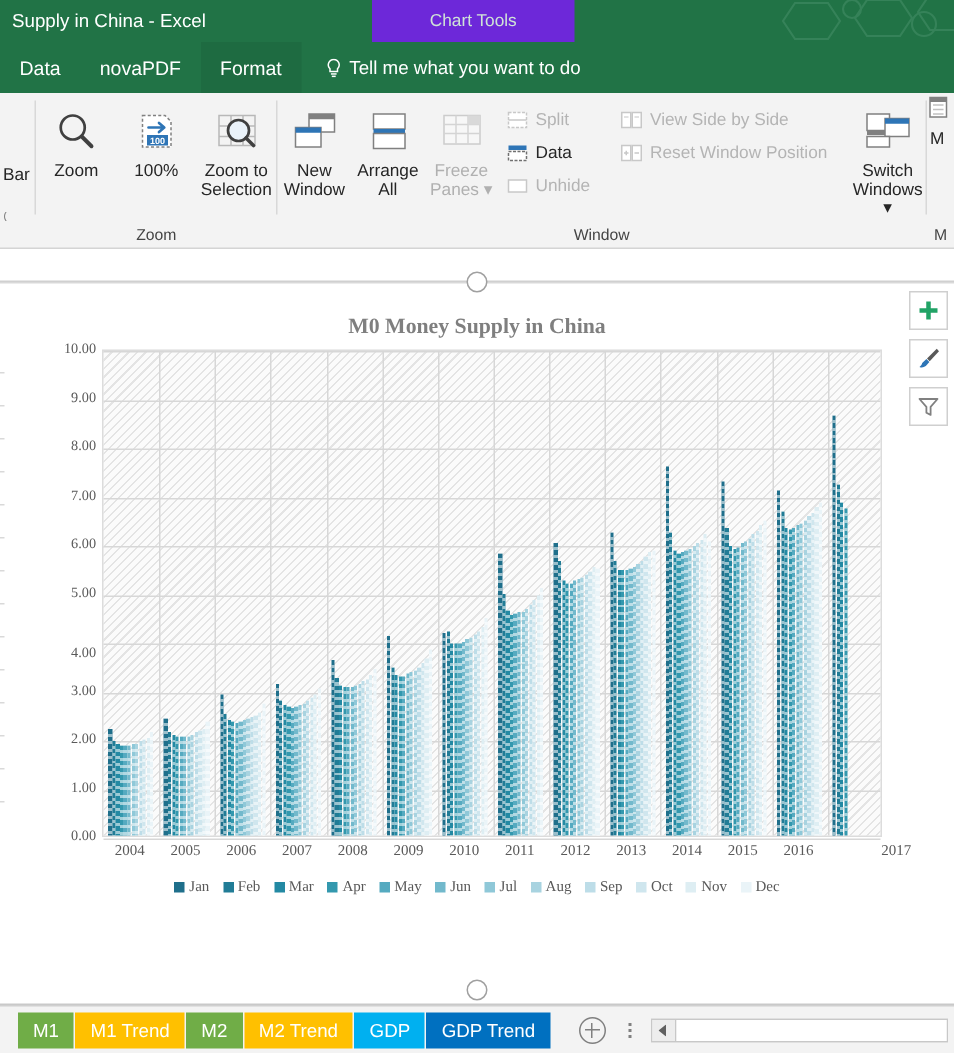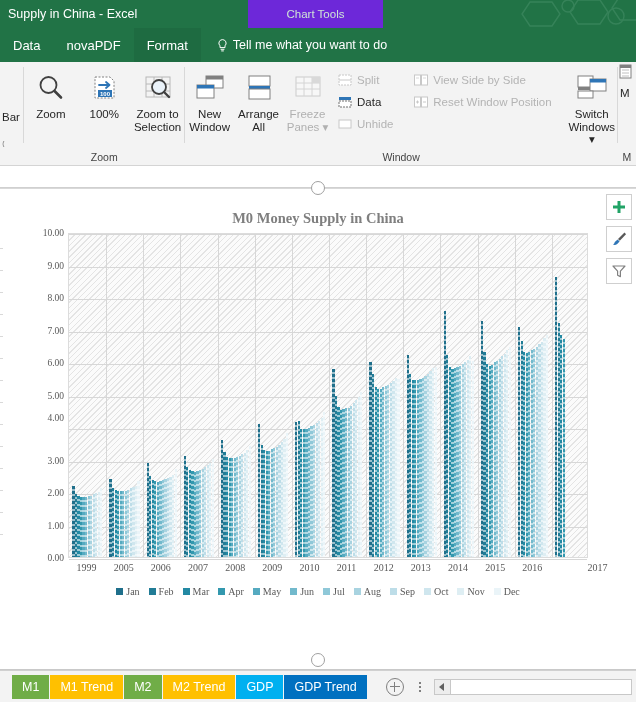--- a/index.html
+++ b/index.html
@@ -428,21 +428,21 @@
       <i style="top: 242px;"></i>
       <i style="top: 264px;"></i>
       <i style="top: 286px;"></i>
     </div>
 
   <div class="ylabels" id="yLabels">
       <div class="ylab" style="top: 325px;">0.00</div>
       <div class="ylab" style="top: 292.5px;">1.00</div>
       <div class="ylab" style="top: 260px;">2.00</div>
       <div class="ylab" style="top: 227.5px;">3.00</div>
-      <div class="ylab" style="top: 185px;">4.00</div>
+      <div class="ylab" style="top: 203px;">4.00</div>
       <div class="ylab" style="top: 162.5px;">5.00</div>
       <div class="ylab" style="top: 130px;">6.00</div>
       <div class="ylab" style="top: 97.5px;">7.00</div>
       <div class="ylab" style="top: 65px;">8.00</div>
       <div class="ylab" style="top: 32.5px;">9.00</div>
       <div class="ylab" style="top: 0px;">10.00</div>
     </div>
 
   <div class="plot">
     <div id="gridWrap">
@@ -629,21 +629,21 @@
         <div class="bar" title="Nov 2016: 6.73" style="left: 474.438px; width: 2.1881px; height: 218.725px; background-color: rgb(222, 238, 243); background-image: repeating-linear-gradient(rgba(255, 255, 255, 0) 0px, rgba(255, 255, 255, 0) 3px, rgba(255, 255, 255, 0.55) 3px, rgba(255, 255, 255, 0.55) 5px);"></div>
         <div class="bar" title="Dec 2016: 6.83" style="left: 476.976px; width: 2.1881px; height: 221.975px; background-color: rgb(234, 244, 248); background-image: repeating-linear-gradient(rgba(255, 255, 255, 0) 0px, rgba(255, 255, 255, 0) 3px, rgba(255, 255, 255, 0.55) 3px, rgba(255, 255, 255, 0.55) 5px);"></div>
         <div class="bar" title="Jan 2017: 8.61" style="left: 486.2px; width: 2.1881px; height: 279.825px; background-color: rgb(31, 111, 139); background-image: repeating-linear-gradient(rgba(255, 255, 255, 0) 0px, rgba(255, 255, 255, 0) 3px, rgba(255, 255, 255, 0.55) 3px, rgba(255, 255, 255, 0.55) 5px);"></div>
         <div class="bar" title="Feb 2017: 7.19" style="left: 488.738px; width: 2.1881px; height: 233.675px; background-color: rgb(33, 124, 150); background-image: repeating-linear-gradient(rgba(255, 255, 255, 0) 0px, rgba(255, 255, 255, 0) 3px, rgba(255, 255, 255, 0.55) 3px, rgba(255, 255, 255, 0.55) 5px);"></div>
         <div class="bar" title="Mar 2017: 6.82" style="left: 491.276px; width: 2.1881px; height: 221.65px; background-color: rgb(35, 137, 163); background-image: repeating-linear-gradient(rgba(255, 255, 255, 0) 0px, rgba(255, 255, 255, 0) 3px, rgba(255, 255, 255, 0.55) 3px, rgba(255, 255, 255, 0.55) 5px);"></div>
         <div class="bar" title="Apr 2017: 6.71" style="left: 493.814px; width: 2.1881px; height: 218.075px; background-color: rgb(51, 152, 174); background-image: repeating-linear-gradient(rgba(255, 255, 255, 0) 0px, rgba(255, 255, 255, 0) 3px, rgba(255, 255, 255, 0.55) 3px, rgba(255, 255, 255, 0.55) 5px);"></div>
       </div>
   </div>
 
   <div class="xlabels" id="xLabels">
-      <div class="xlab" style="left: 18.5714px;">1999</div>
+      <div class="xlab" style="left: 18.5714px;">2004</div>
       <div class="xlab" style="left: 55.7143px;">2005</div>
       <div class="xlab" style="left: 92.8571px;">2006</div>
       <div class="xlab" style="left: 130px;">2007</div>
       <div class="xlab" style="left: 167.143px;">2008</div>
       <div class="xlab" style="left: 204.286px;">2009</div>
       <div class="xlab" style="left: 241.429px;">2010</div>
       <div class="xlab" style="left: 278.571px;">2011</div>
       <div class="xlab" style="left: 315.714px;">2012</div>
       <div class="xlab" style="left: 352.857px;">2013</div>
       <div class="xlab" style="left: 390px;">2014</div>

